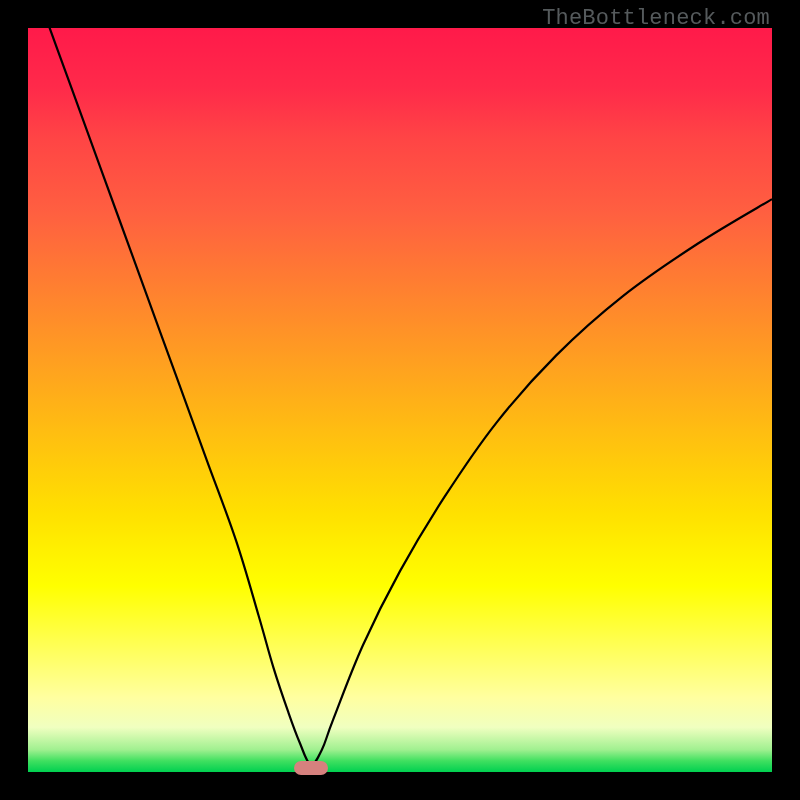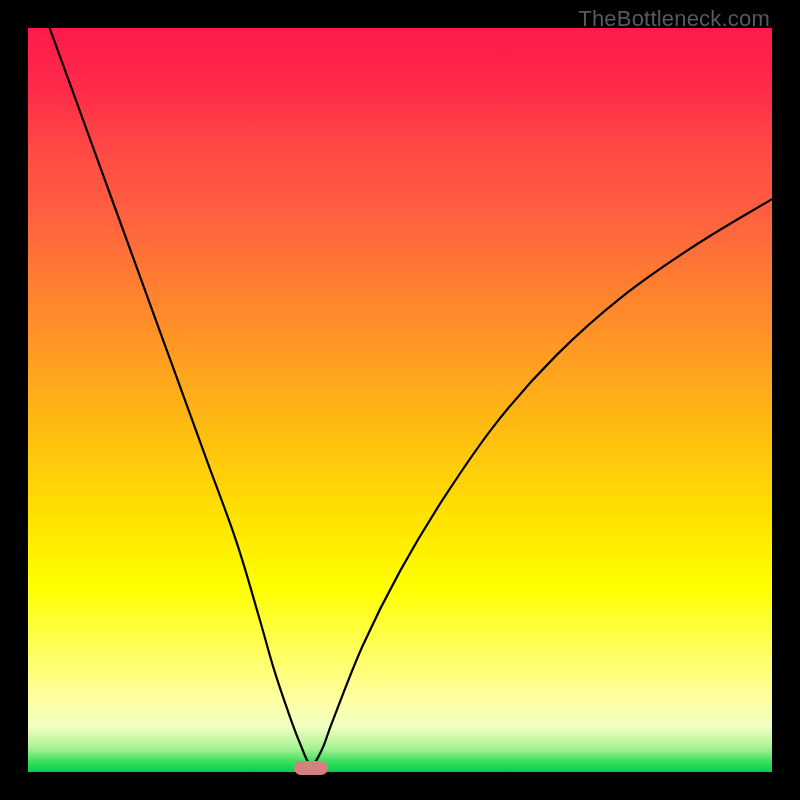--- a/index.html
+++ b/index.html
@@ -35,21 +35,21 @@
       #f0ffc0 94%,
       #a0f090 97%,
       #40e060 98.5%,
       #00d050 100%
     );
   }
   .watermark {
     position: absolute;
     top: 6px;
     right: 30px;
-    font-family: Liberation Sans, sans-serif;
+    font-family: Liberation Mono, monospace;
     font-size: 22px;
     color: #555a5c;
     font-weight: 400;
     letter-spacing: 0.2px;
     text-align: center;
   }
   .curve-svg {
     position: absolute;
     left: 28px;
     top: 28px;

